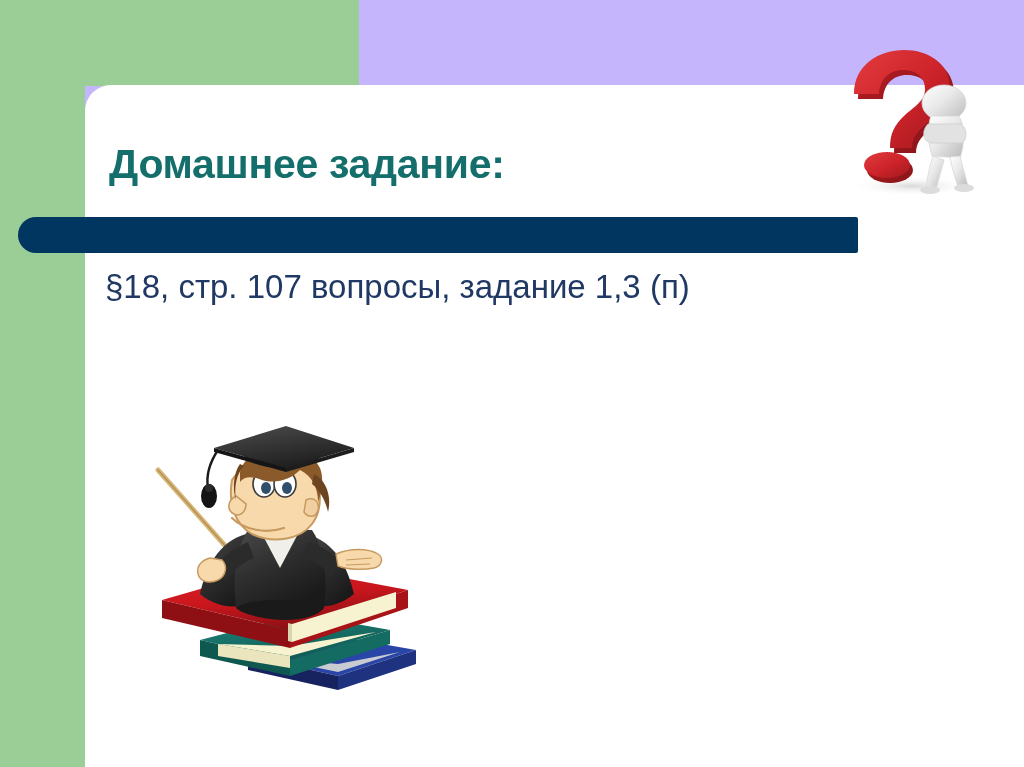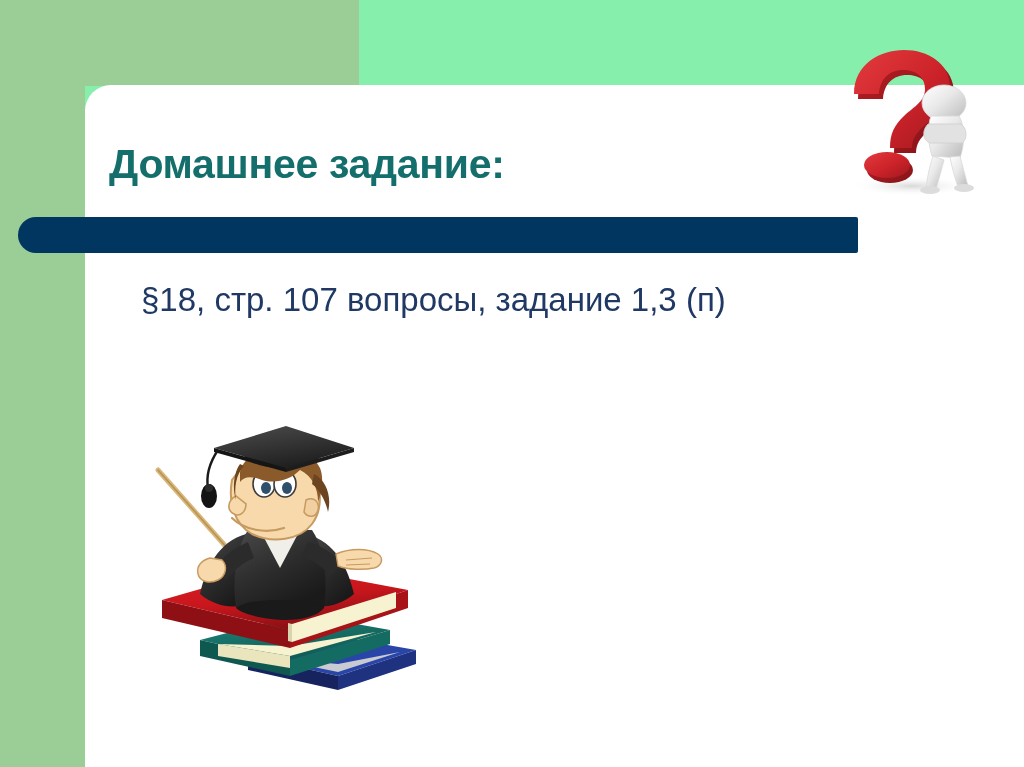--- a/index.html
+++ b/index.html
@@ -7,21 +7,21 @@
     padding: 0;
     background: #ffffff;
   }
   body {
     font-family: "Liberation Sans", sans-serif;
   }
   #slide {
     position: relative;
     width: 1024px;
     height: 767px;
-    background: #86efac;
+    background: #c4b5fd;
     overflow: hidden;
   }
   
   .green-strip {
     position: absolute;
     left: 0;
     top: 0;
     width: 85px;
     height: 767px;
     background: #9bcd96;
@@ -66,27 +66,26 @@
     background: #00365f;
     border-top-left-radius: 18px;
     border-bottom-left-radius: 18px;
     border-top-right-radius: 2px;
     border-bottom-right-radius: 2px;
   }
   
   .body-text {
     position: absolute;
     left: 105px;
-    top: 281px;
+    top: 268px;
     width: 820px;
     font-size: 33px;
     font-weight: normal;
     color: #1f3864;
     white-space: nowrap;
-    margin-left: 36px;
   }
   
   .qmark-figure {
     position: absolute;
     left: 832px;
     top: 44px;
     width: 165px;
     height: 155px;
   }
   

